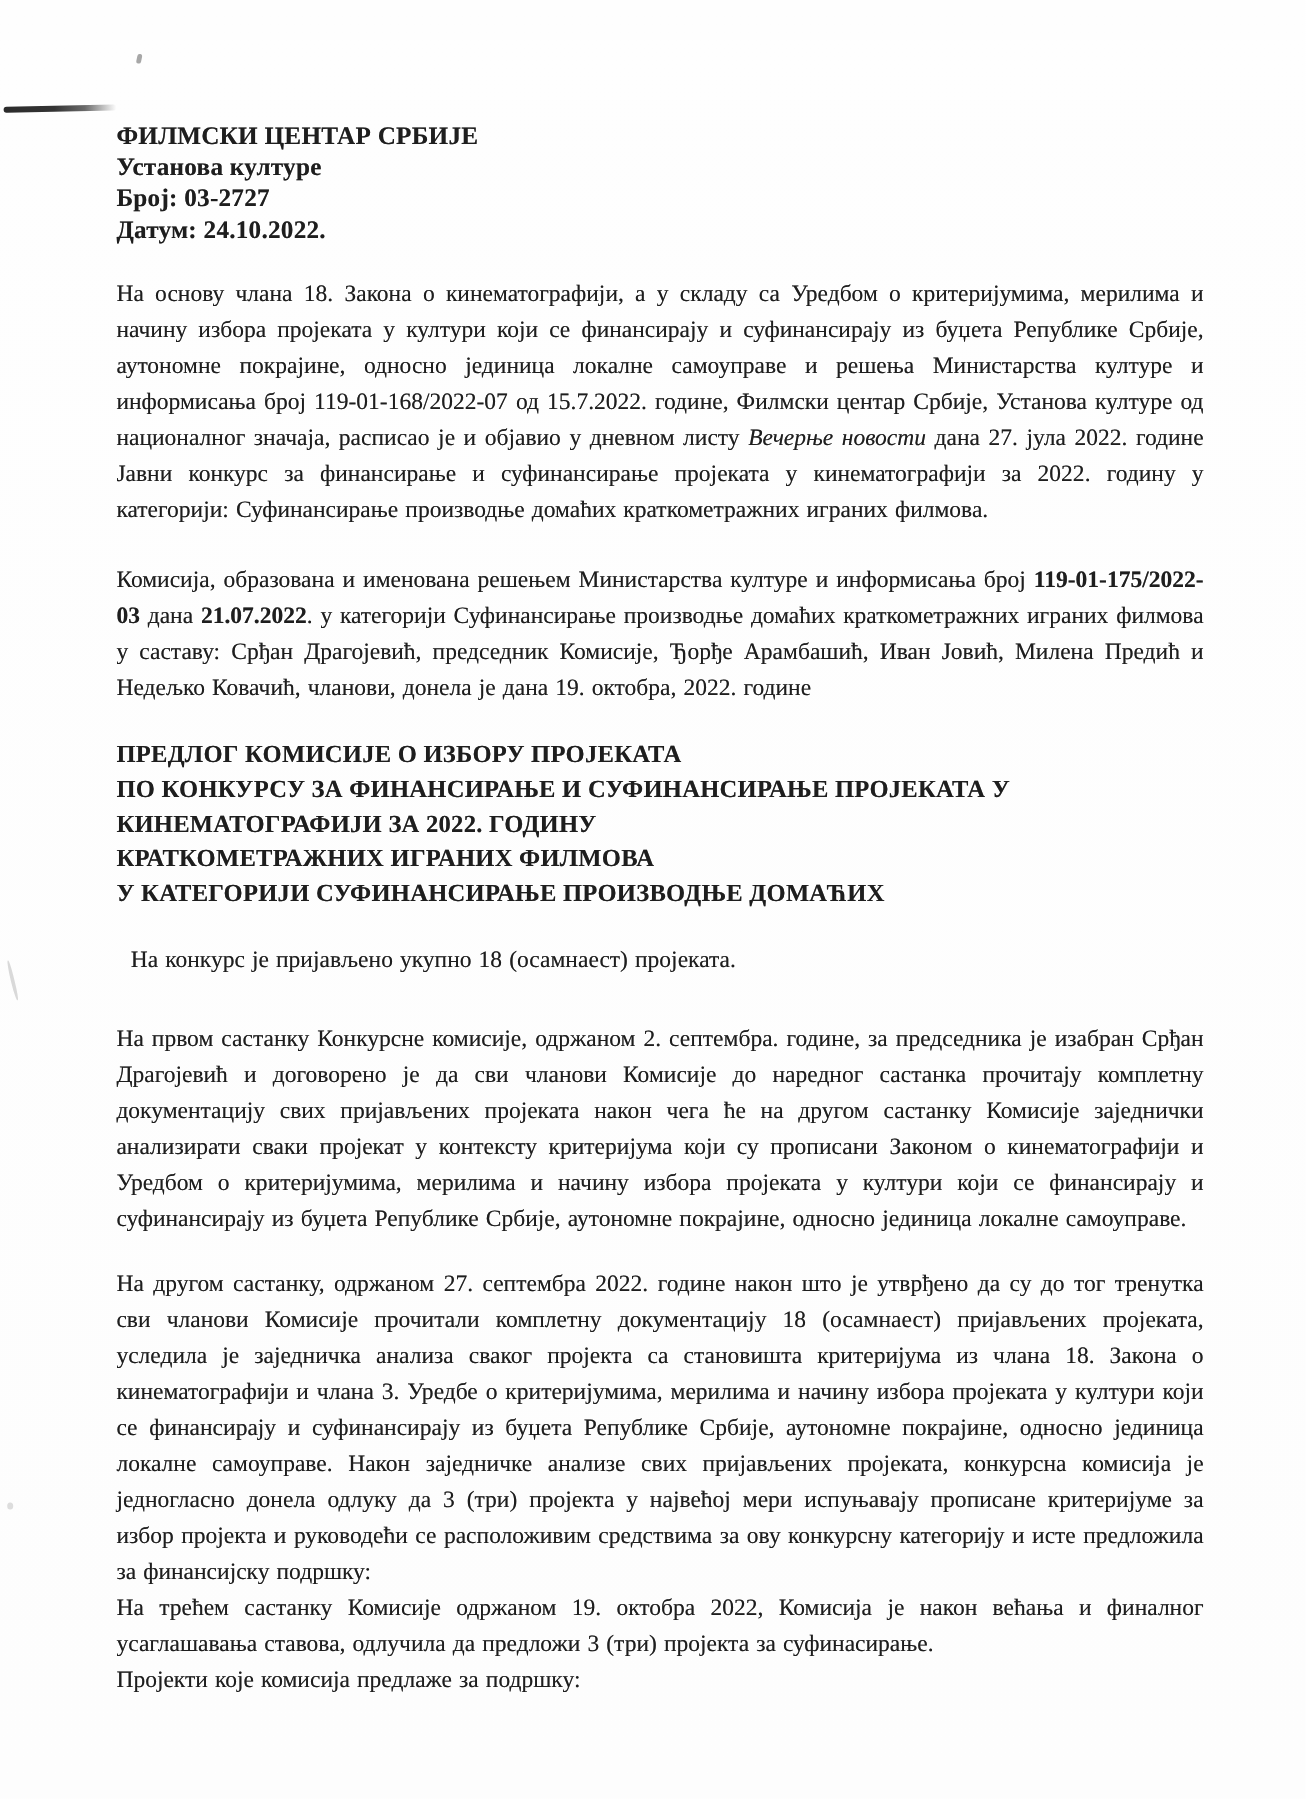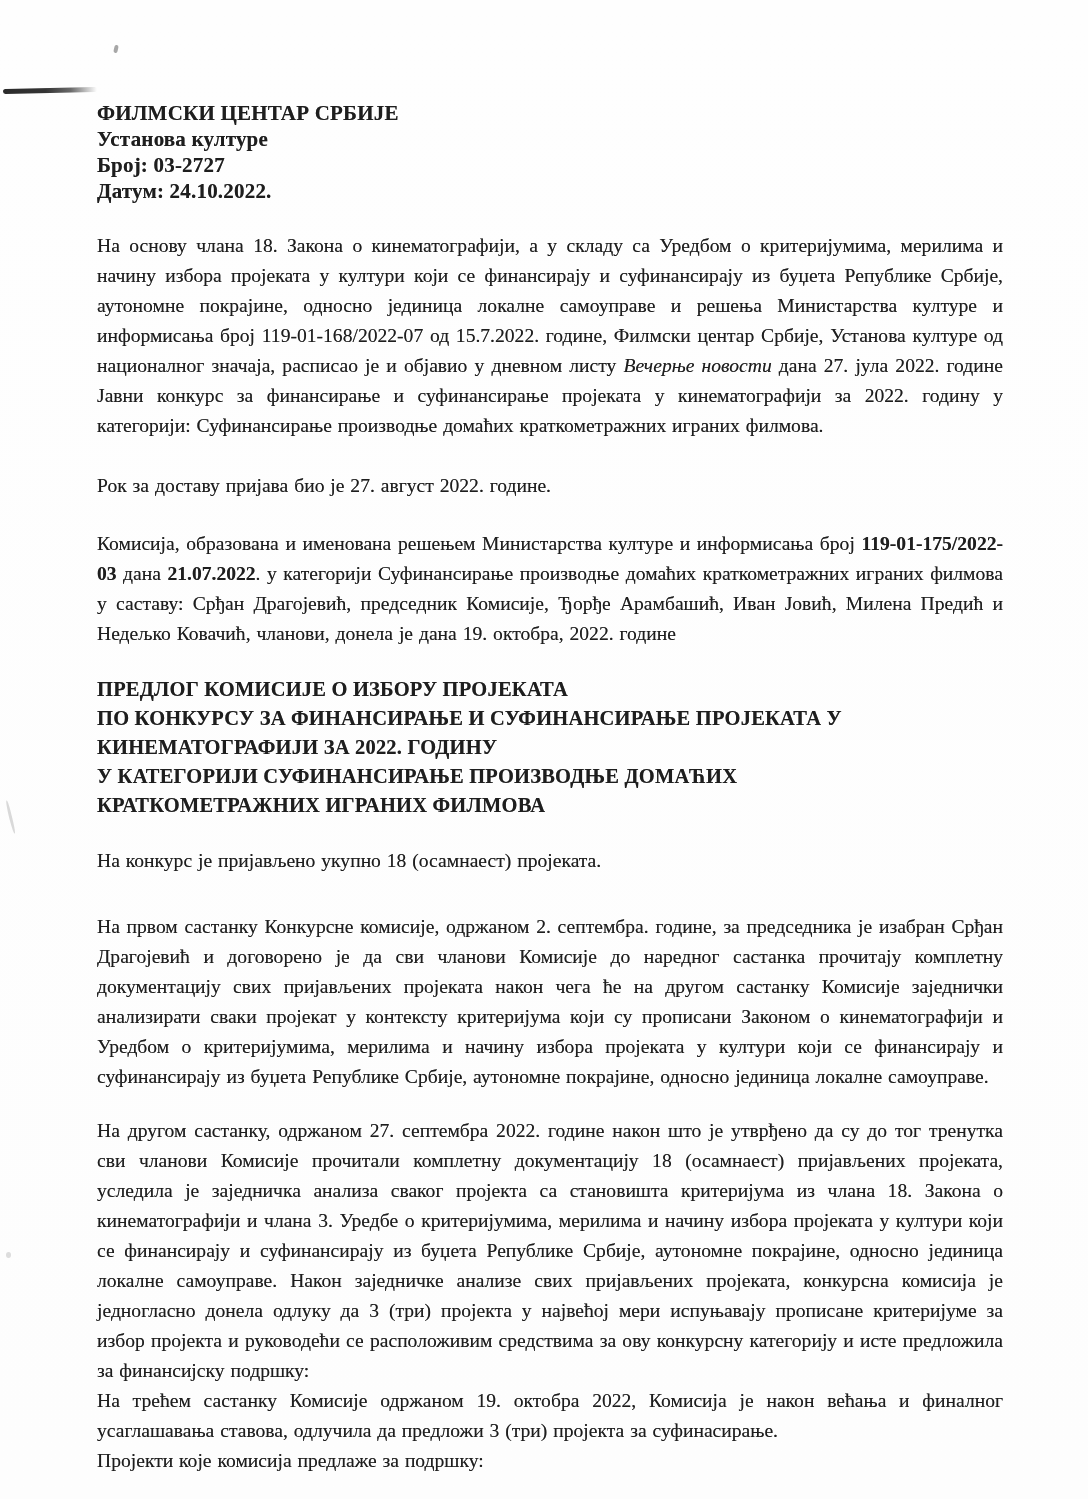--- a/index.html
+++ b/index.html
@@ -60,21 +60,21 @@
   .para {
     margin: 0;
     font-size: 19.6px;
     line-height: 30px;
     word-spacing: 1px;
   }
   .justify { text-align: justify; font-family: Liberation Serif, serif; }
   .m-legal { margin-top: 27px; }
   .m-deadline { margin-top: 30px; }
   .m-commission { margin-top: 28px; }
-  .m-apps { margin-top: 26px; }
+  .m-apps { margin-top: 26px; margin-left: 12px; }
   .m-first { margin-top: 36px; }
   .m-second { margin-top: 24px; }
   .m-third { }
   .m-none { margin-top: 0; }
   .title-block {
     margin-top: 26px;
     text-align: left;
     font-weight: bold;
     font-size: 20.5px;
     line-height: 29px;
@@ -97,30 +97,29 @@
 
     <header class="letterhead">
       <div>ФИЛМСКИ ЦЕНТАР СРБИЈЕ</div>
       <div>Установа културе</div>
       <div>Број: 03-2727</div>
       <div>Датум: 24.10.2022.</div>
     </header>
 
     <p class="para justify m-legal"><span>На основу члана 18. Закона о кинематографији, а у складу са Уредбом о критеријумима, мерилима и начину избора пројеката у култури који се финансирају и суфинансирају из буџета Републике Србије, аутономне покрајине, односно јединица локалне самоуправе и решења Министарства културе и информисања број 119-01-168/2022-07 од 15.7.2022. године, Филмски центар Србије, Установа културе од националног значаја,  расписао је и објавио у дневном листу </span><span class="seg-italic">Вечерње новости</span><span> дана 27. јула 2022. године Јавни конкурс за финансирање и суфинансирање пројеката у кинематографији за 2022. годину у категорији: Суфинансирање производње домаћих краткометражних играних филмова.</span></p>
 
-    <p class="para m-deadline"><span>Рок за доставу пријава био је 27. август 2022. године.</span></p>
 
     <p class="para justify m-commission"><span>Комисија, образована и именована решењем Министарства културе и информисања  број </span><span class="seg-bold">119-01-175/2022-03</span><span> дана </span><span class="seg-bold">21.07.2022</span><span>. у категорији Суфинансирање производње домаћих краткометражних играних филмова у саставу: Срђан Драгојевић, председник Комисије, Ђорђе Арамбашић, Иван Јовић, Милена Предић и Недељко Ковачић, чланови, донела је дана 19. октобра, 2022. године</span></p>
 
     <div class="title-block">
       <div>ПРЕДЛОГ КОМИСИЈЕ О ИЗБОРУ ПРОЈЕКАТА</div>
       <div>ПО КОНКУРСУ ЗА ФИНАНСИРАЊЕ И СУФИНАНСИРАЊЕ ПРОЈЕКАТА У</div>
       <div>КИНЕМАТОГРАФИЈИ ЗА 2022. ГОДИНУ</div>
+      <div>КРАТКОМЕТРАЖНИХ ИГРАНИХ ФИЛМОВА</div>
       <div>У КАТЕГОРИЈИ СУФИНАНСИРАЊЕ ПРОИЗВОДЊЕ ДОМАЋИХ</div>
-      <div>КРАТКОМЕТРАЖНИХ ИГРАНИХ ФИЛМОВА</div>
     </div>
 
     <p class="para m-apps"><span>На конкурс је пријављено укупно 18 (осамнаест) пројеката.</span></p>
 
     <p class="para justify m-first"><span>На првом састанку Конкурсне комисије, одржаном 2. септембра. године, за председника је изабран Срђан Драгојевић и договорено је да сви чланови Комисије до наредног састанка прочитају комплетну документацију свих пријављених пројеката након чега ће на другом састанку Комисије заједнички анализирати сваки пројекат у контексту критеријума који су прописани Законом о кинематографији и Уредбом о критеријумима, мерилима и начину избора пројеката у култури који се финансирају и суфинансирају из буџета Републике Србије, аутономне покрајине, односно јединица локалне самоуправе.</span></p>
 
     <p class="para justify m-second"><span>На другом састанку, одржаном 27. септембра 2022. године након што је утврђено да су до тог тренутка сви чланови Комисије прочитали комплетну документацију 18 (осамнаест) пријављених пројеката, уследила је заједничка анализа сваког пројекта са становишта критеријума из члана 18. Закона о кинематографији и члана 3. Уредбе о критеријумима, мерилима и начину избора пројеката у култури који се финансирају и суфинансирају из буџета Републике Србије, аутономне покрајине, односно јединица локалне самоуправе. Након заједничке анализе свих пријављених пројеката, конкурсна комисија је једногласно донела одлуку да 3 (три) пројекта у највећој мери испуњавају прописане критеријуме за избор пројекта и руководећи се расположивим средствима за ову конкурсну категорију и исте предложила за финансијску подршку:</span></p>
 
     <p class="para justify m-third"><span>На трећем састанку Комисије одржаном 19. октобра 2022, Комисија је након већања и финалног усаглашавања ставова, одлучила да предложи 3 (три) пројекта за суфинасирање.</span></p>
 

